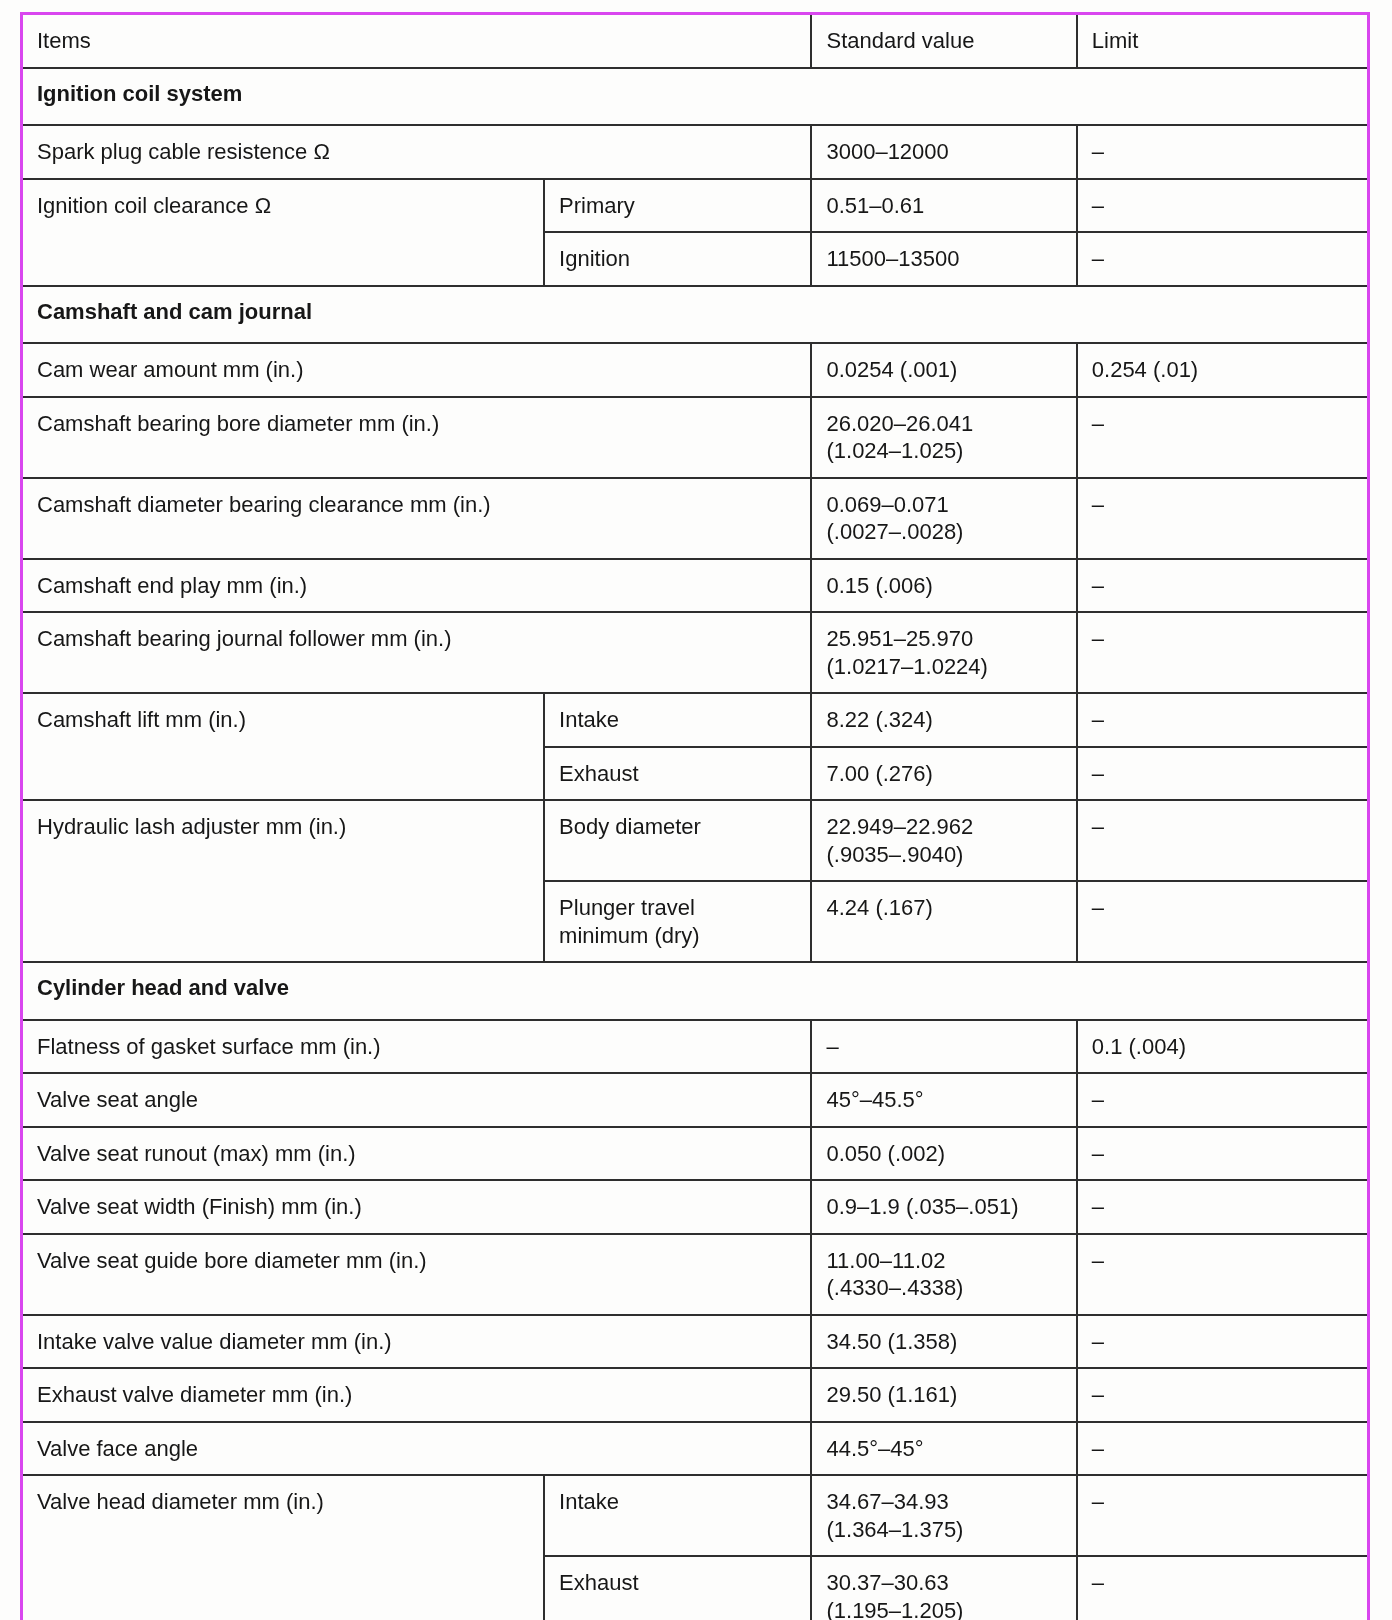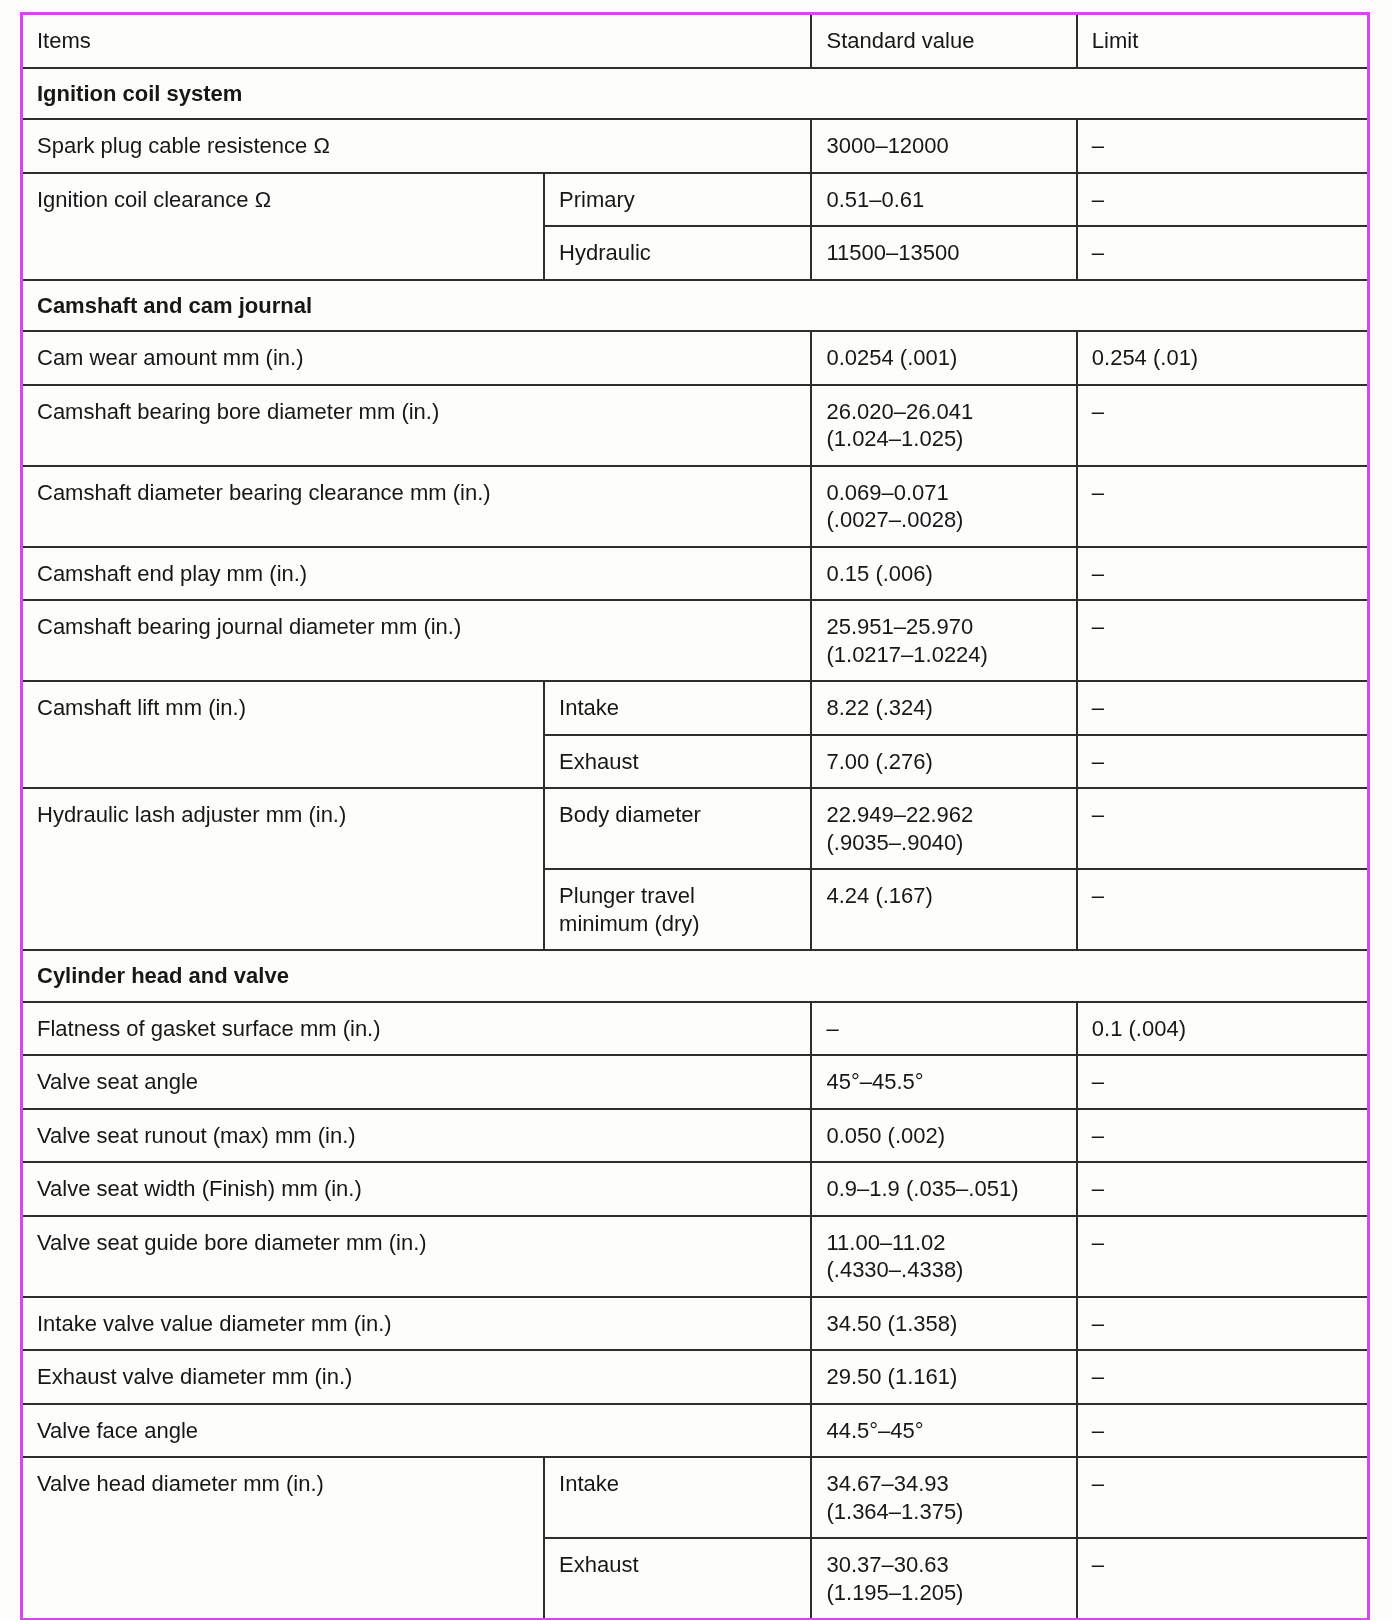--- a/index.html
+++ b/index.html
@@ -34,21 +34,21 @@
     font-weight: 400;
     color: #171717;
   }
   .spec-table thead th {
     font-weight: 400;
     height: 26px;
   }
   .spec-table td.section-title {
     font-weight: 700;
     padding-top: 11px;
-    padding-bottom: 11px;
+    padding-bottom: 17px;
   }
   .spec-table td.item-cell { }
   .spec-table td.sub-cell { }
   .spec-table td.standard-cell { }
   .spec-table td.limit-cell { }
 </style>
 </head>
 <body>
 
 <div class="page">
@@ -75,21 +75,21 @@
           <td class="cell standard-cell">3000–12000</td>
           <td class="cell limit-cell">–</td>
         </tr>
         <tr>
           <td class="cell item-cell" rowspan="2">Ignition coil clearance Ω</td>
           <td class="cell sub-cell">Primary</td>
           <td class="cell standard-cell">0.51–0.61</td>
           <td class="cell limit-cell">–</td>
         </tr>
         <tr>
-          <td class="cell sub-cell">Hydraulic</td>
+          <td class="cell sub-cell">Ignition</td>
           <td class="cell standard-cell">11500–13500</td>
           <td class="cell limit-cell">–</td>
         </tr>
         <tr>
           <td colspan="4" class="section-title">Camshaft and cam journal</td>
         </tr>
         <tr>
           <td class="cell item-cell" colspan="2">Cam wear amount mm (in.)</td>
           <td class="cell standard-cell">0.0254 (.001)</td>
           <td class="cell limit-cell">0.254 (.01)</td>
@@ -105,21 +105,21 @@
           <td class="cell standard-cell">0.069–0.071
 (.0027–.0028)</td>
           <td class="cell limit-cell">–</td>
         </tr>
         <tr>
           <td class="cell item-cell" colspan="2">Camshaft end play mm (in.)</td>
           <td class="cell standard-cell">0.15 (.006)</td>
           <td class="cell limit-cell">–</td>
         </tr>
         <tr>
-          <td class="cell item-cell" colspan="2">Camshaft bearing journal diameter mm (in.)</td>
+          <td class="cell item-cell" colspan="2">Camshaft bearing journal follower mm (in.)</td>
           <td class="cell standard-cell">25.951–25.970
 (1.0217–1.0224)</td>
           <td class="cell limit-cell">–</td>
         </tr>
         <tr>
           <td class="cell item-cell" rowspan="2">Camshaft lift mm (in.)</td>
           <td class="cell sub-cell">Intake</td>
           <td class="cell standard-cell">8.22 (.324)</td>
           <td class="cell limit-cell">–</td>
         </tr>

